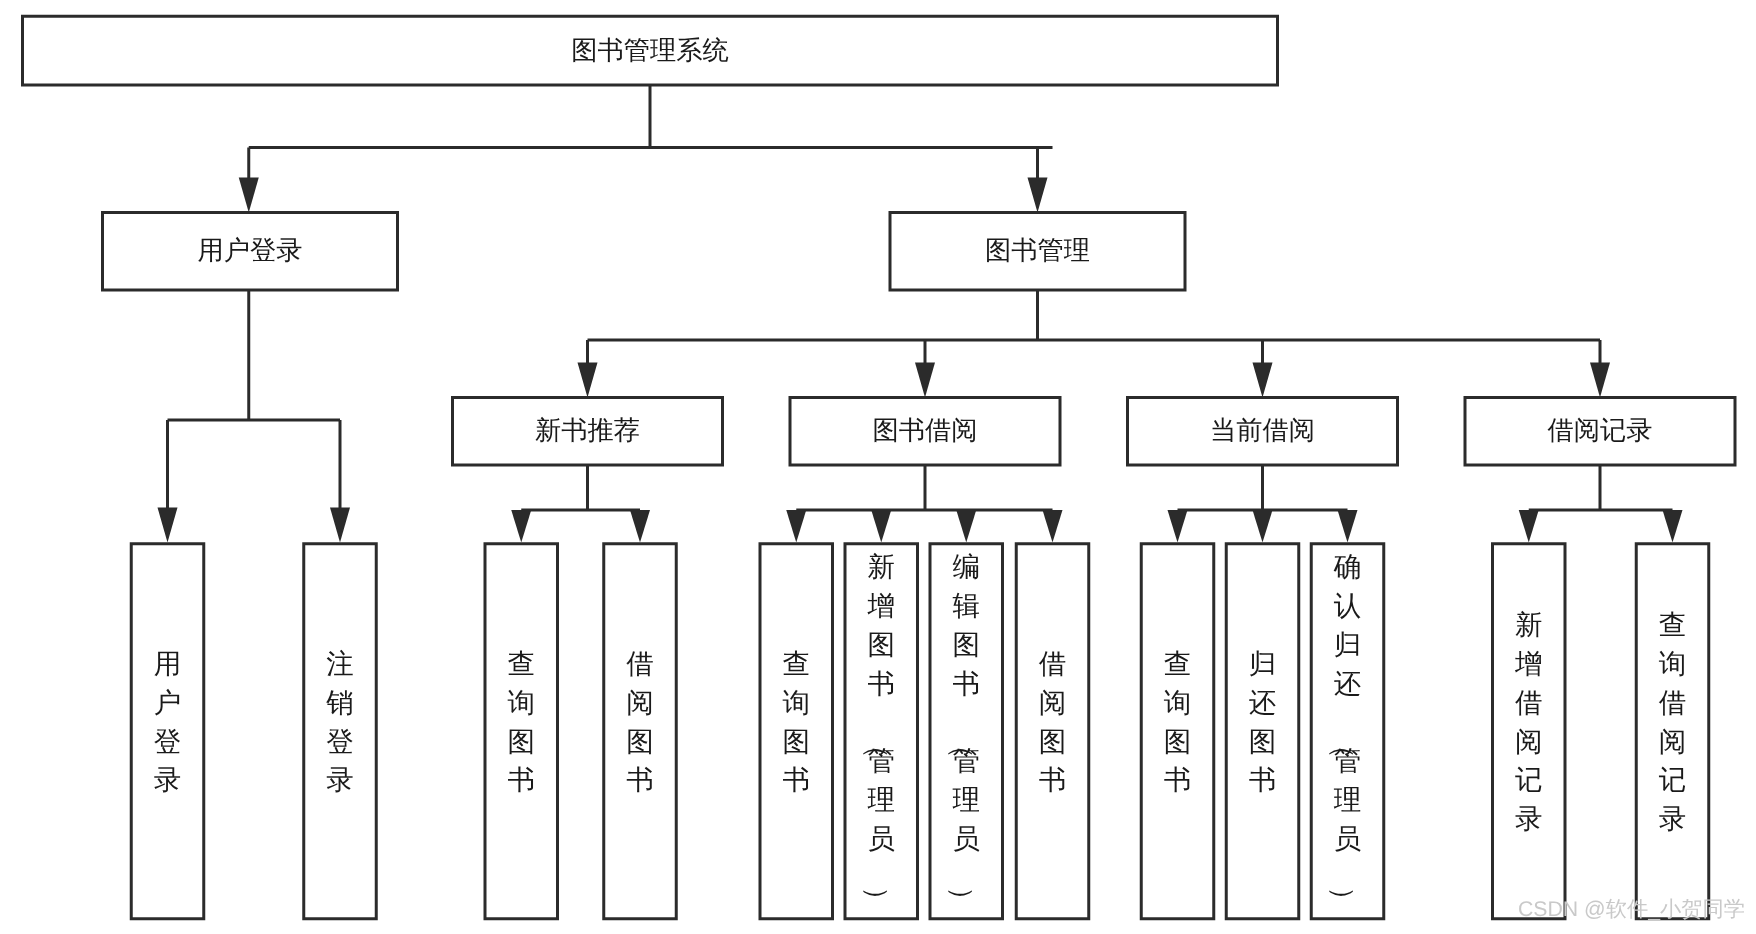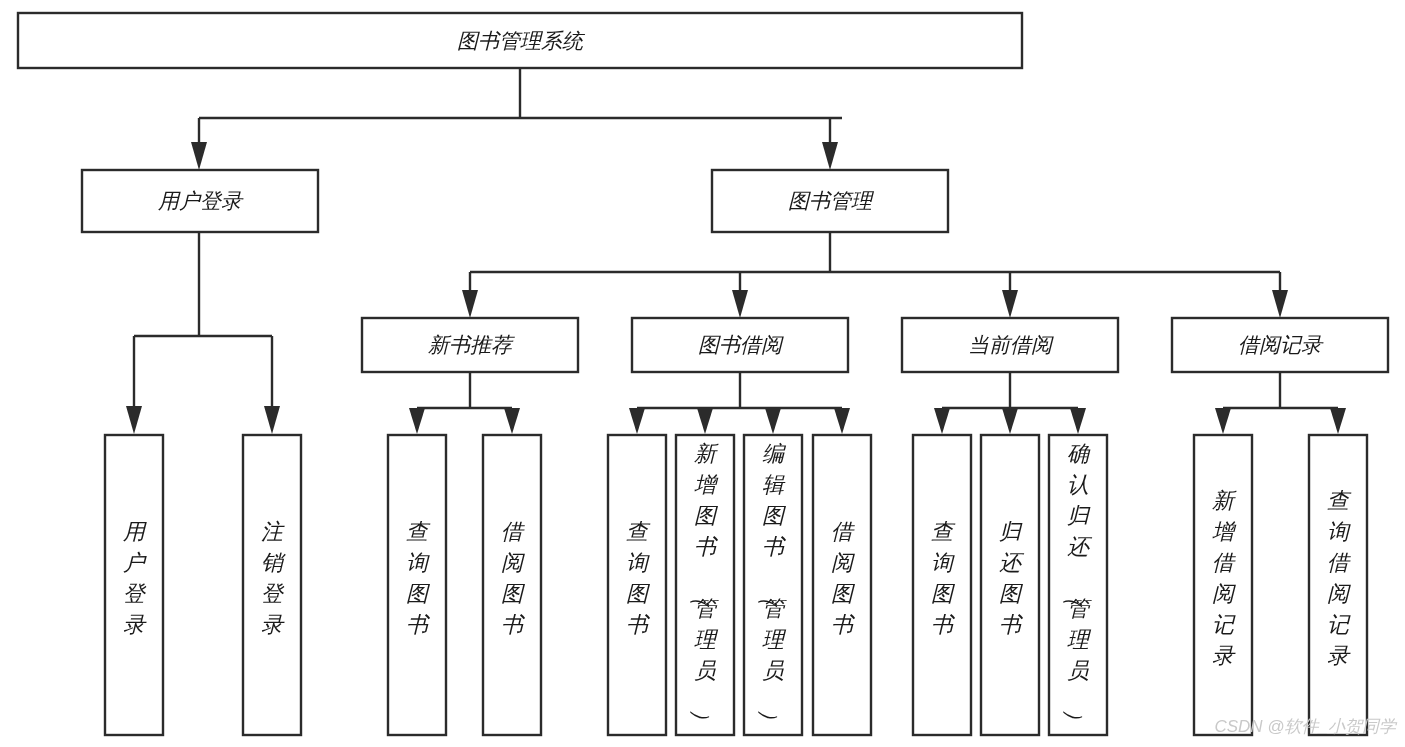--- a/index.html
+++ b/index.html
@@ -11,21 +11,20 @@
     width: 1405px;
     height: 747px;
     font-family: "Liberation Sans", "DejaVu Sans", sans-serif;
     overflow: hidden;
     position: relative;
   }
   #diagram-root {
     position: relative;
     width: 1405px;
     height: 747px;
-    font-style: italic;
   }
   svg.diagram-canvas {
     position: absolute;
     left: 0;
     top: 0;
     width: 1405px;
     height: 747px;
   }
   .node-box {
     fill: #ffffff;

